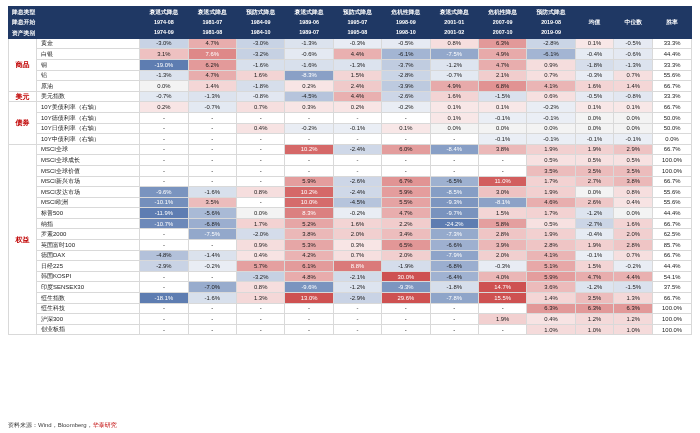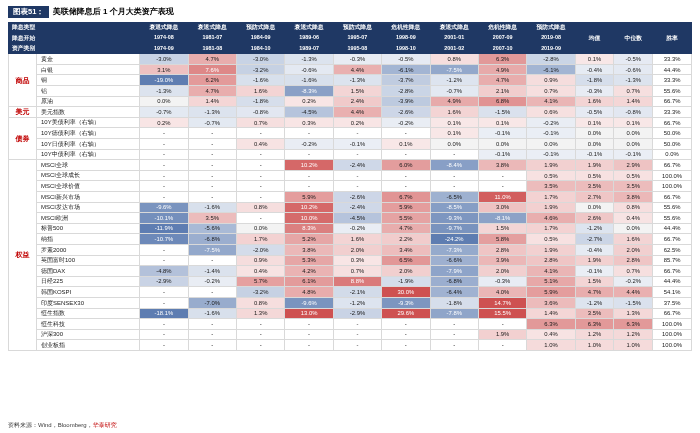--- a/index.html
+++ b/index.html
@@ -46,24 +46,20 @@
     position:absolute;left:8px;bottom:3px;font-size:6px;color:#3b3b3b;
   }
   .src .hx{color:#c00000;}
   .hdr-sub{font-size:5.4px;}
 </style>
 </head>
 <body>
 
 <div class="wrap">
 
-  <div class="title-row">
-    <span class="title-tag">图表51：</span>
-    <span class="title-text">美联储降息后 1 个月大类资产表现</span>
-  </div>
 
   <table>
     <colgroup>
       <col style="width:26px">
         <col style="width:96px">
       <col style="width:45px">
         <col style="width:45px">
         <col style="width:45px">
         <col style="width:45px">
         <col style="width:45px">

